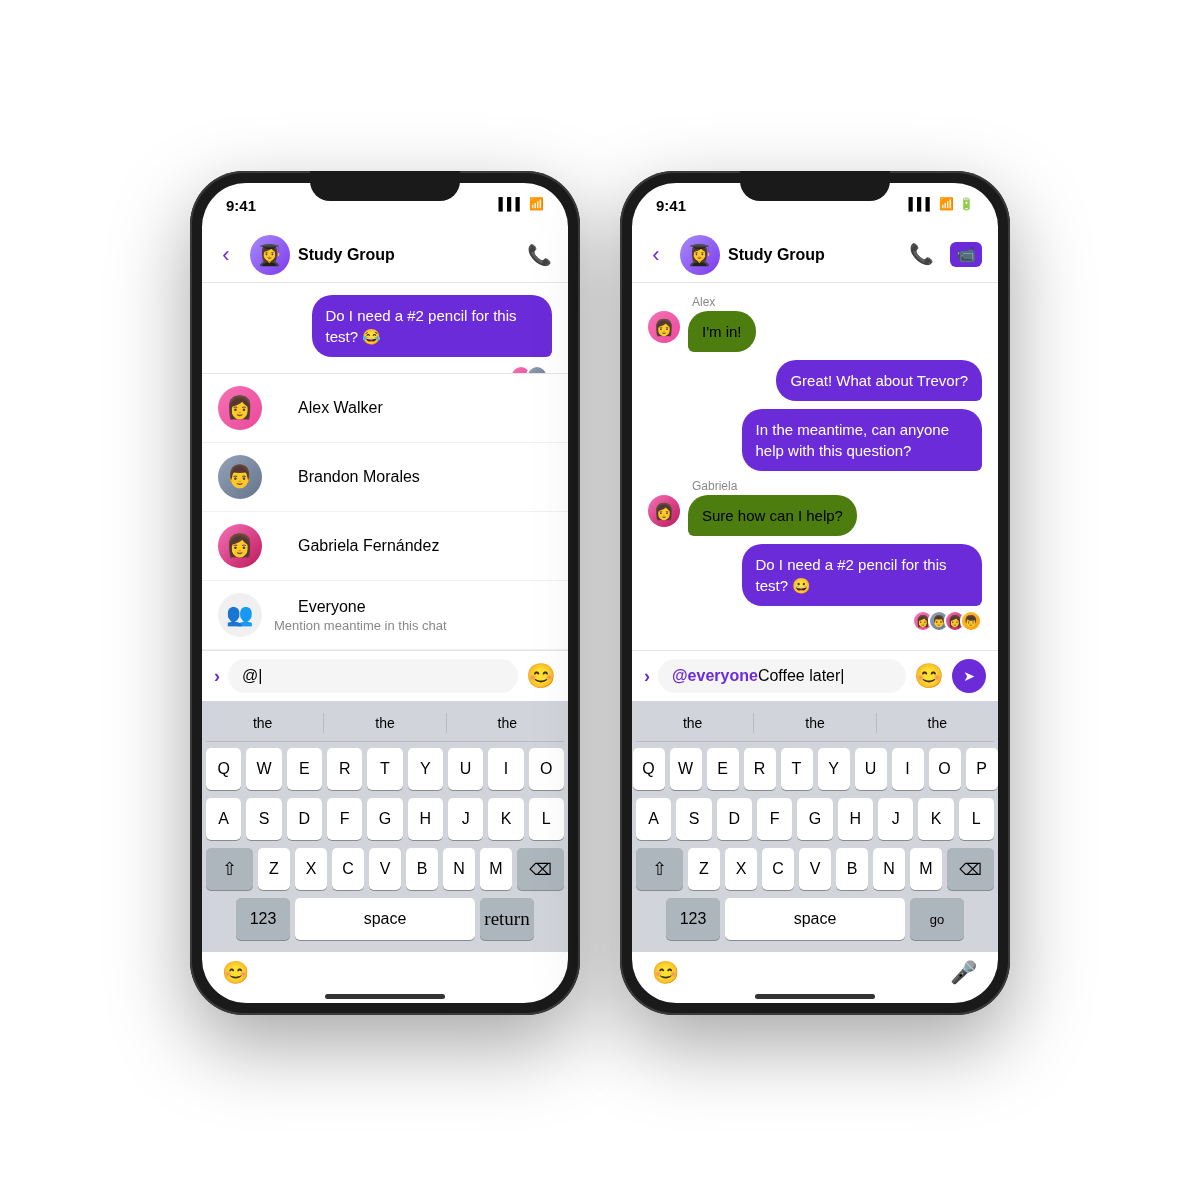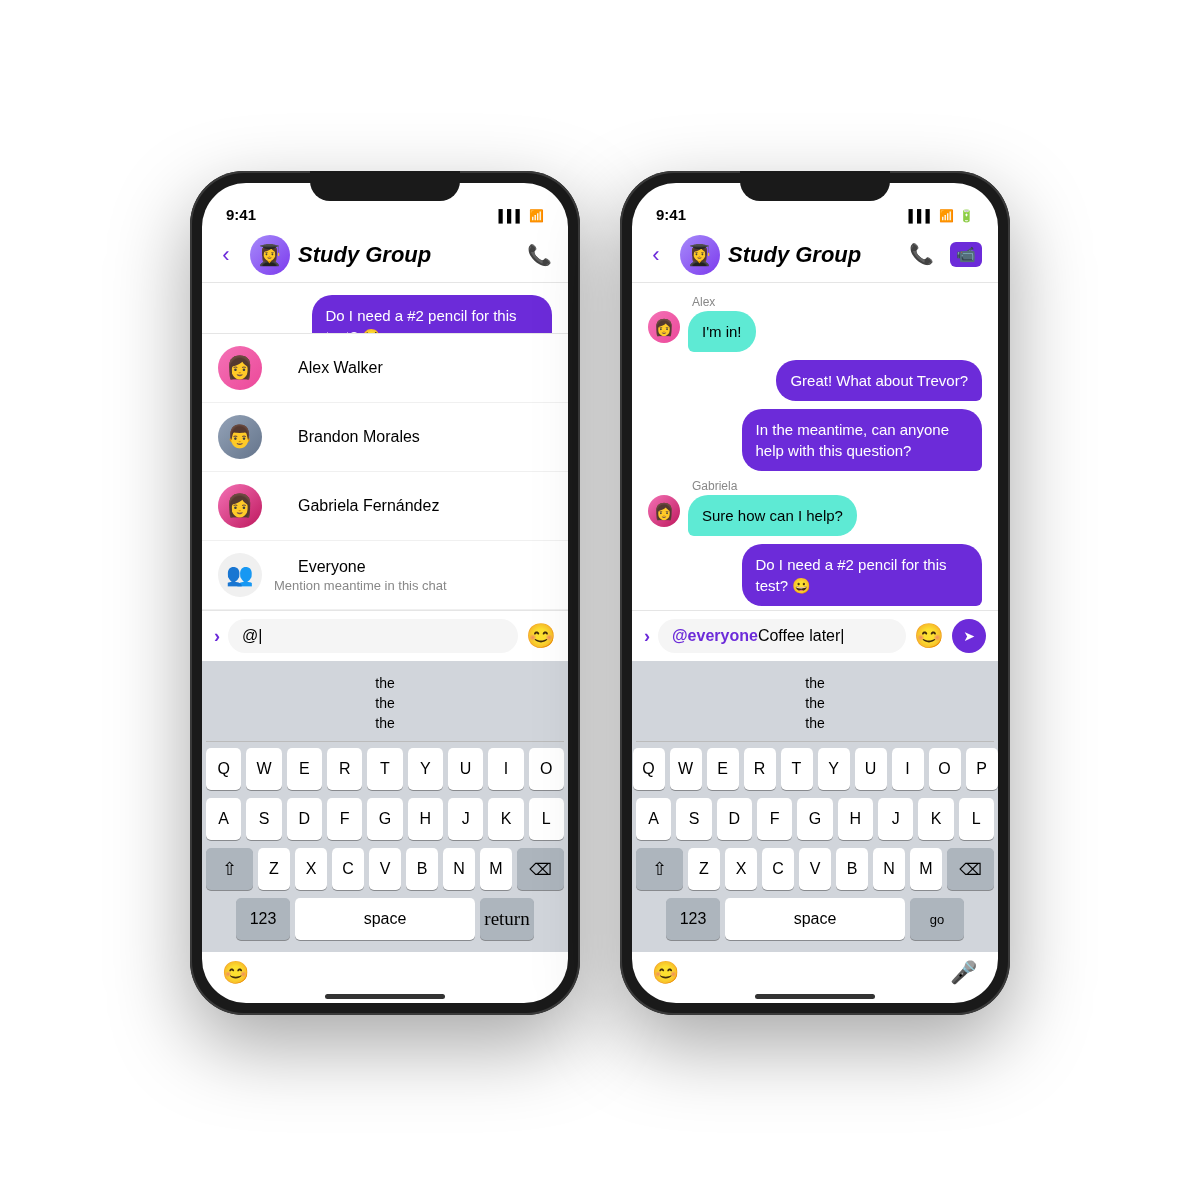--- a/index.html
+++ b/index.html
@@ -54,21 +54,21 @@
       width: 150px;
       height: 30px;
       background: #1a1a1a;
       border-radius: 0 0 20px 20px;
       z-index: 100;
     }
     
     .status-bar {
       display: flex;
       justify-content: space-between;
-      align-items: flex-end;
+      align-items: flex-start;
       padding: 14px 24px 4px;
       font-size: 15px;
       font-weight: 600;
       height: 44px;
       flex-shrink: 0;
       gap: 38px;
     }
     .status-time { font-weight: 700; font-size: 15px; }
     .status-icons { display: flex; align-items: center; gap: 5px; font-size: 12px; }
 
@@ -94,23 +94,22 @@
       border-radius: 50%;
       background: linear-gradient(135deg, #a855f7, #7c3aed);
       overflow: hidden;
       display: flex;
       align-items: center;
       justify-content: center;
       font-size: 18px;
     }
     .header-title {
       flex: 1;
-      font-size: 22px;
+      font-size: 16px;
       font-weight: 600;
-      font-style: italic;
     }
     .header-icons { display: flex; gap: 16px; }
     .header-icon { font-size: 20px; color: #6c2bd9; }
     .video-icon {
       background: #6c2bd9;
       color: white;
       border-radius: 6px;
       padding: 3px 6px;
       font-size: 16px;
     }
@@ -136,21 +135,21 @@
       overflow: hidden;
     }
     .bubble {
       max-width: 72%;
       padding: 10px 14px;
       border-radius: 20px;
       font-size: 15px;
       line-height: 1.4;
     }
     .bubble.received {
-      background: #5eead4;
+      background: #4d7c0f;
       border-bottom-left-radius: 6px;
       color: #000;
     }
     .bubble.sent {
       background: #6c2bd9;
       border-bottom-right-radius: 6px;
       color: white;
     }
     .sender-name {
       font-size: 12px;
@@ -256,21 +255,20 @@
       padding: 8px 4px 4px;
     }
     .autocorrect-bar {
       display: flex;
       justify-content: space-around;
       padding: 4px 0 8px;
       font-size: 14px;
       color: #000;
       border-bottom: 1px solid #bbb;
       margin-bottom: 6px;
-      flex-direction: column;
     }
     .autocorrect-item { flex: 1; text-align: center; padding: 2px 0; }
     .autocorrect-divider { width: 1px; background: #bbb; margin: 0 4px; }
     .key-row {
       display: flex;
       justify-content: center;
       gap: 5px;
       margin-bottom: 8px;
     }
     .key {

